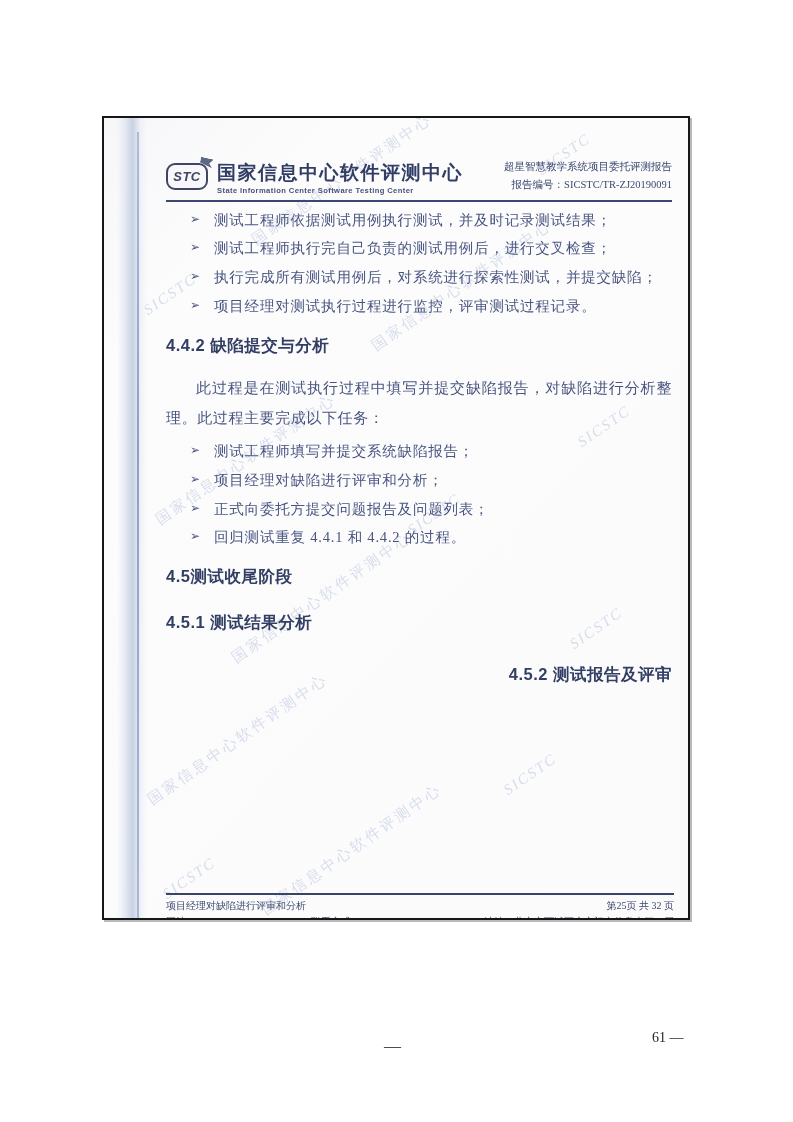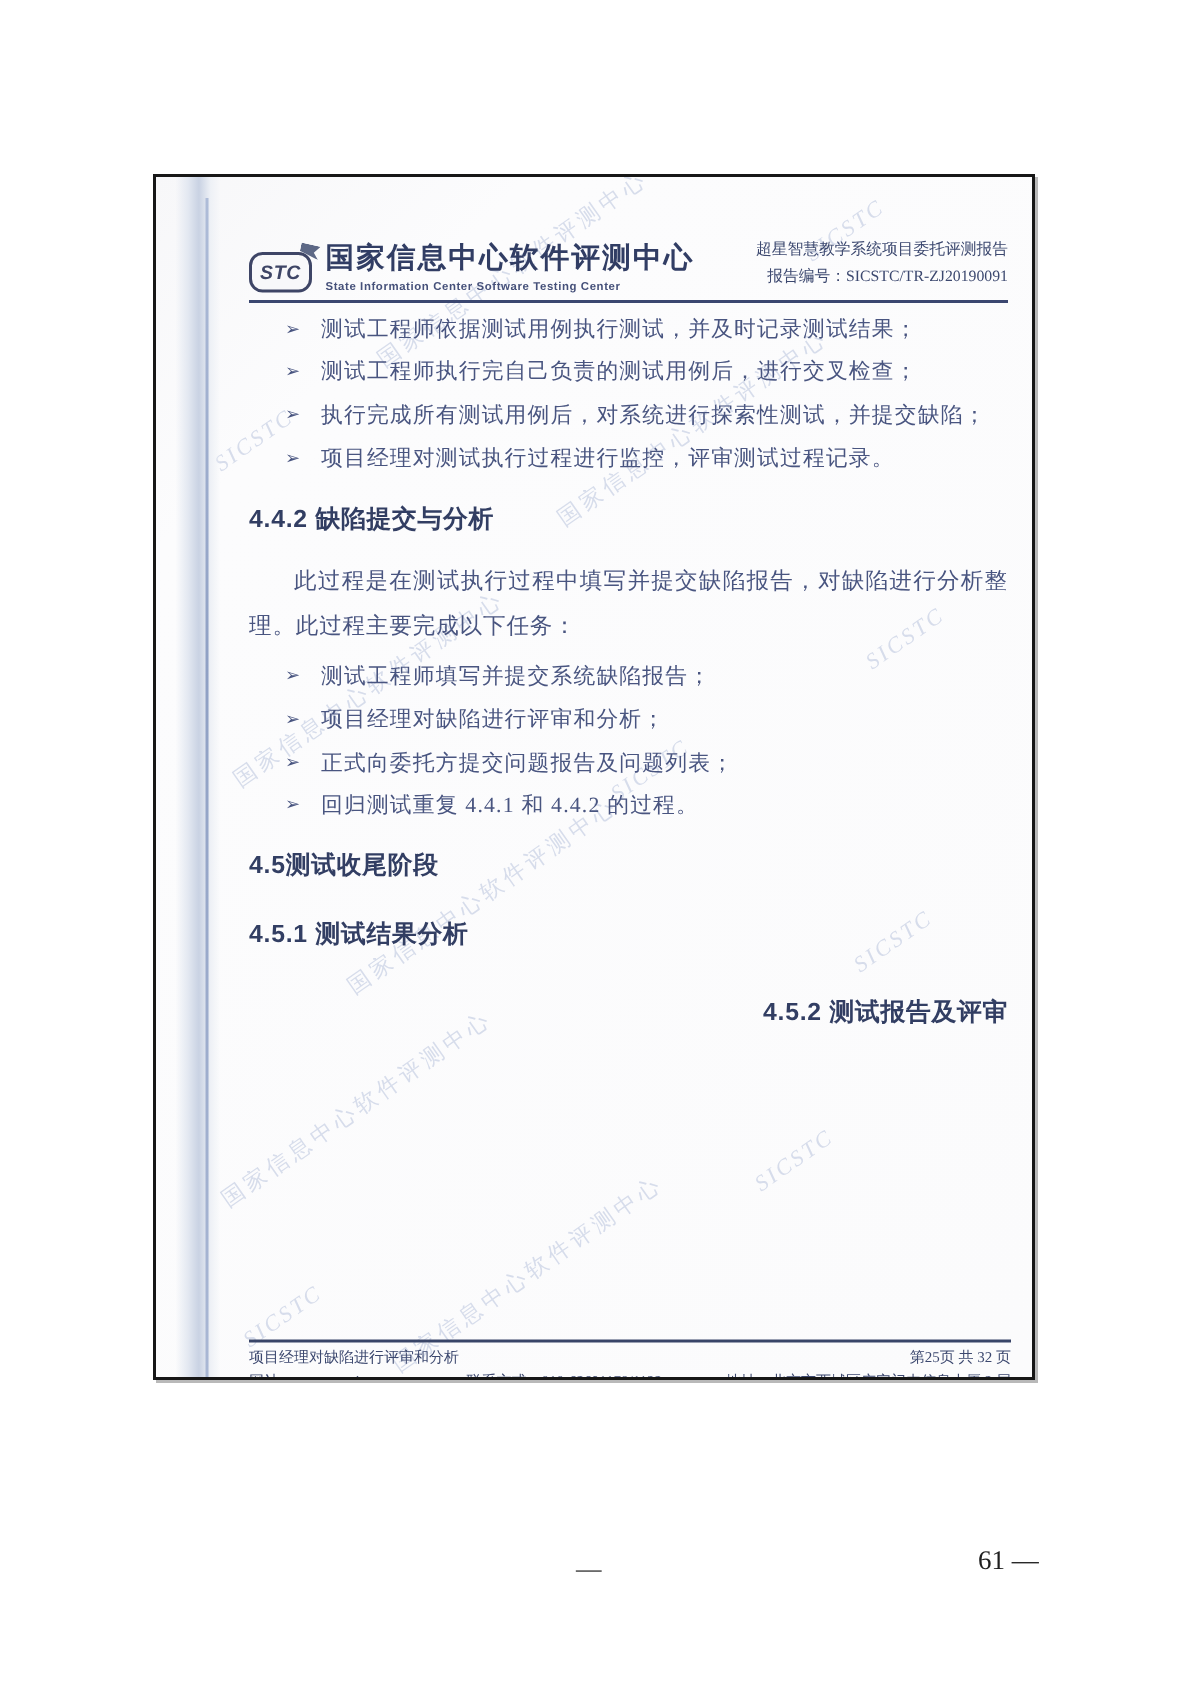--- a/index.html
+++ b/index.html
@@ -58,21 +58,21 @@
   
   .content {
     position:absolute; left:62px; top:40px; right:16px;
     color:#47537c;
   }
 
   .hdr {
     display:flex; justify-content:space-between; align-items:flex-end;
     border-bottom:2px solid #3b4770; padding-bottom:5px;
   }
-  .hdr-left { display:flex; align-items:flex-end; gap:9px; }
+  .hdr-left { display:flex; align-items:flex-start; gap:9px; }
   .logo {
     position:relative; width:42px; height:27px; flex:0 0 auto;
     border:2px solid #3e4566; border-radius:9px;
     display:flex; align-items:center; justify-content:center;
     font:italic bold 13px "Liberation Sans",sans-serif; color:#3e4566;
     background:#f8f8fa;
     letter-spacing:.5px;
   }
   .logo-flag {
     position:absolute; right:-7px; top:-7px; width:13px; height:9px;
@@ -129,21 +129,21 @@
   .foot-row { display:flex; justify-content:space-between; white-space:nowrap; }
   .foot-left2 { display:flex; gap:38px; }
 
   
   .outer-dash {
     position:absolute; left:384px; top:1036px;
     font-size:17px; color:#2c2c2c; letter-spacing:0;
   }
   .page-num {
     position:absolute; left:652px; top:1030px;
-    font-size:18px; color:#1f1f1f;
+    font-size:14px; color:#1f1f1f;
     font-family:"Liberation Serif",serif;
   }
 </style>
 </head>
 <body>
 
 <div class="scan">
 
   <span class="wm">国家信息中心软件评测中心</span>
   <span class="wm en">SICSTC</span>

